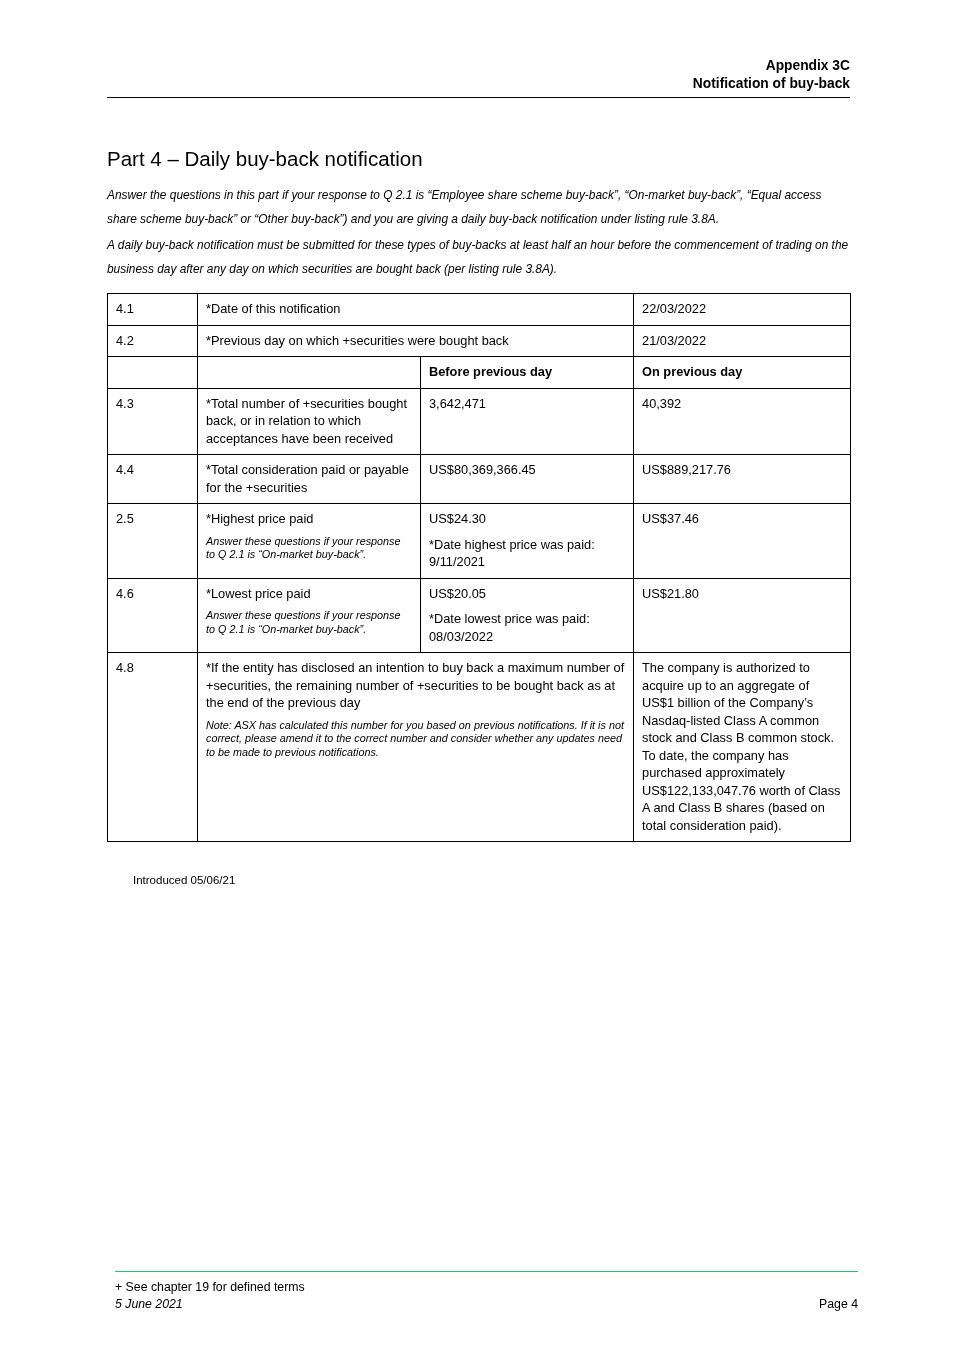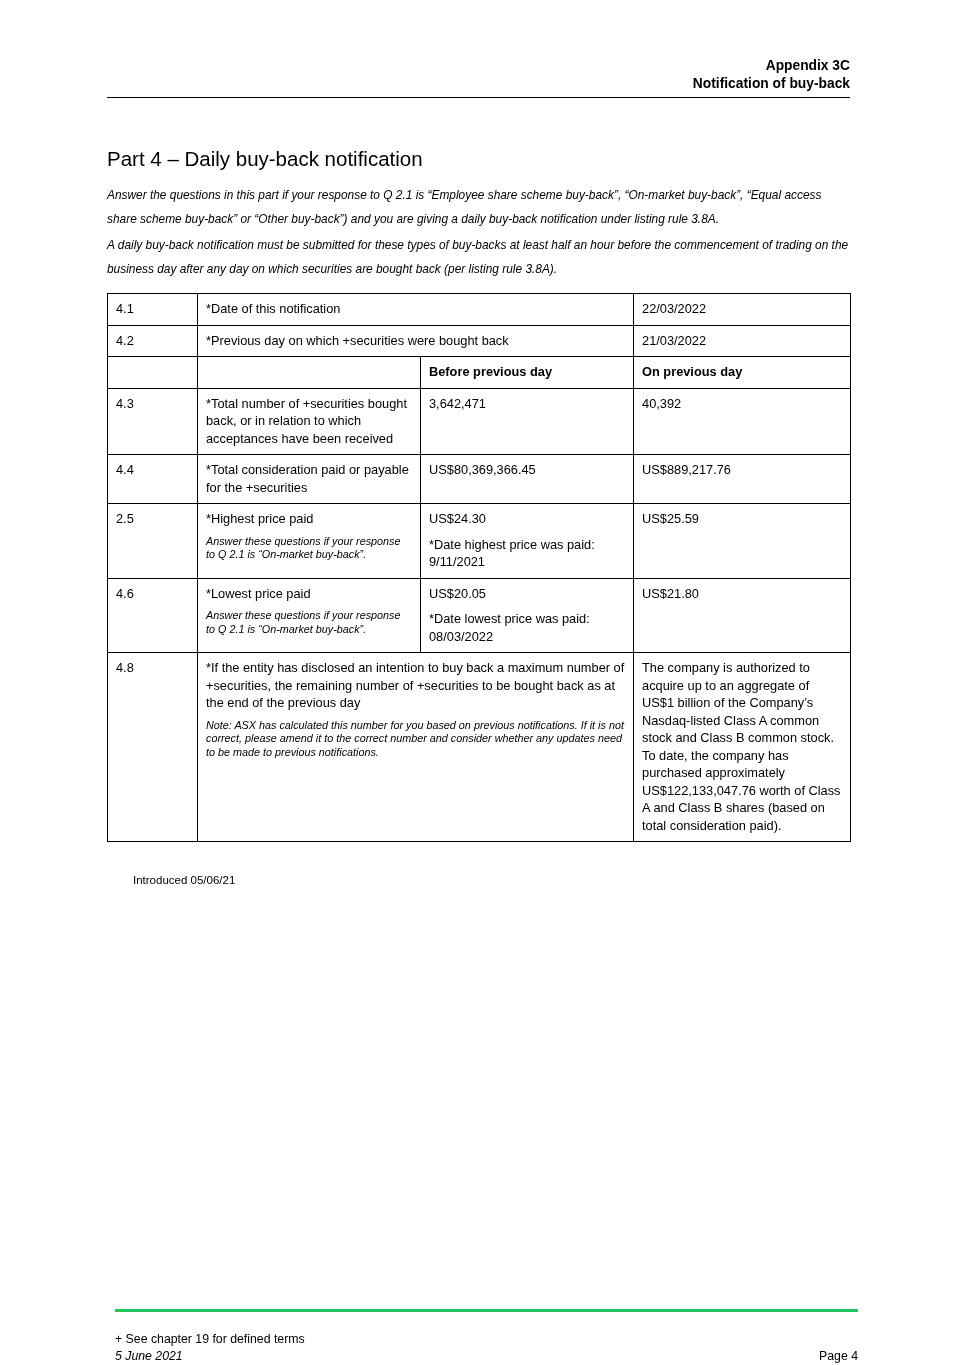--- a/index.html
+++ b/index.html
@@ -65,25 +65,24 @@
   p.introduced {
     margin-top: 32px;
     font-size: 11.5px;
     margin-left: 26px;
   }
   .footer {
     position: absolute;
     left: 115px;
     top: 1271px;
     width: 743px;
-    border-top: 3px solid #22c55e;
-    padding-top: 19px;
+    border-top: 1px solid #22c55e;
+    padding-top: 7px;
     font-size: 12.3px;
     line-height: 16.5px;
-    margin-top: 38px;
   }
   .footer-row { display: flex; justify-content: space-between; align-items: flex-end; }
   .footer-date { font-style: italic; }
 </style>
 </head>
 <body>
 
 <div class="page">
 
   <div class="letterhead">
@@ -142,21 +141,21 @@
     <tr>
       <td>2.5</td>
       <td>
         <div>*Highest price paid</div>
         <div class="cell-note">Answer these questions if your response to Q 2.1 is “On-market buy-back”.</div>
       </td>
       <td>
         <div>US$24.30</div>
         <div class="value-note">*Date highest price was paid: 9/11/2021</div>
       </td>
-      <td>US$25.59</td>
+      <td>US$37.46</td>
     </tr>
 
     <tr>
       <td>4.6</td>
       <td>
         <div>*Lowest price paid</div>
         <div class="cell-note">Answer these questions if your response to Q 2.1 is “On-market buy-back”.</div>
       </td>
       <td>
         <div>US$20.05</div>

